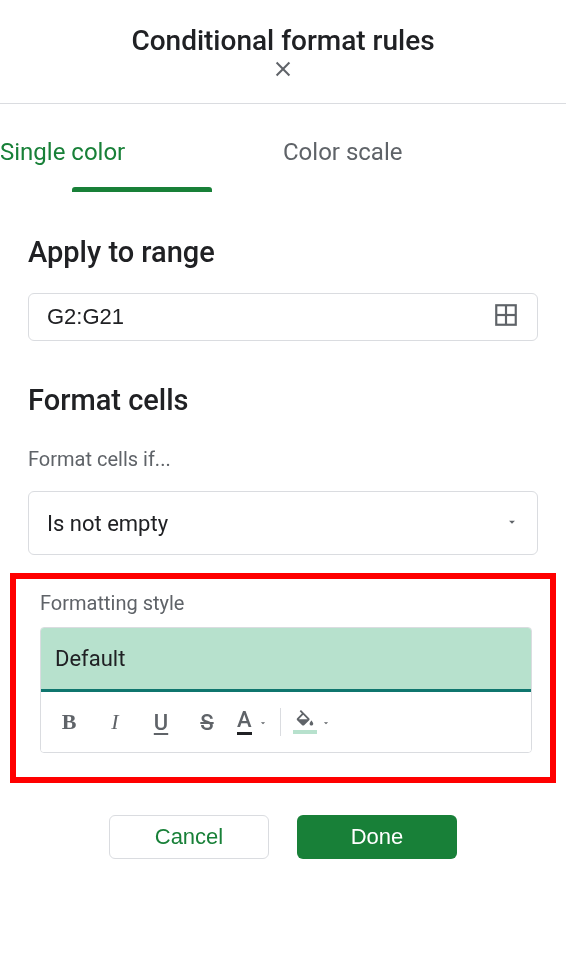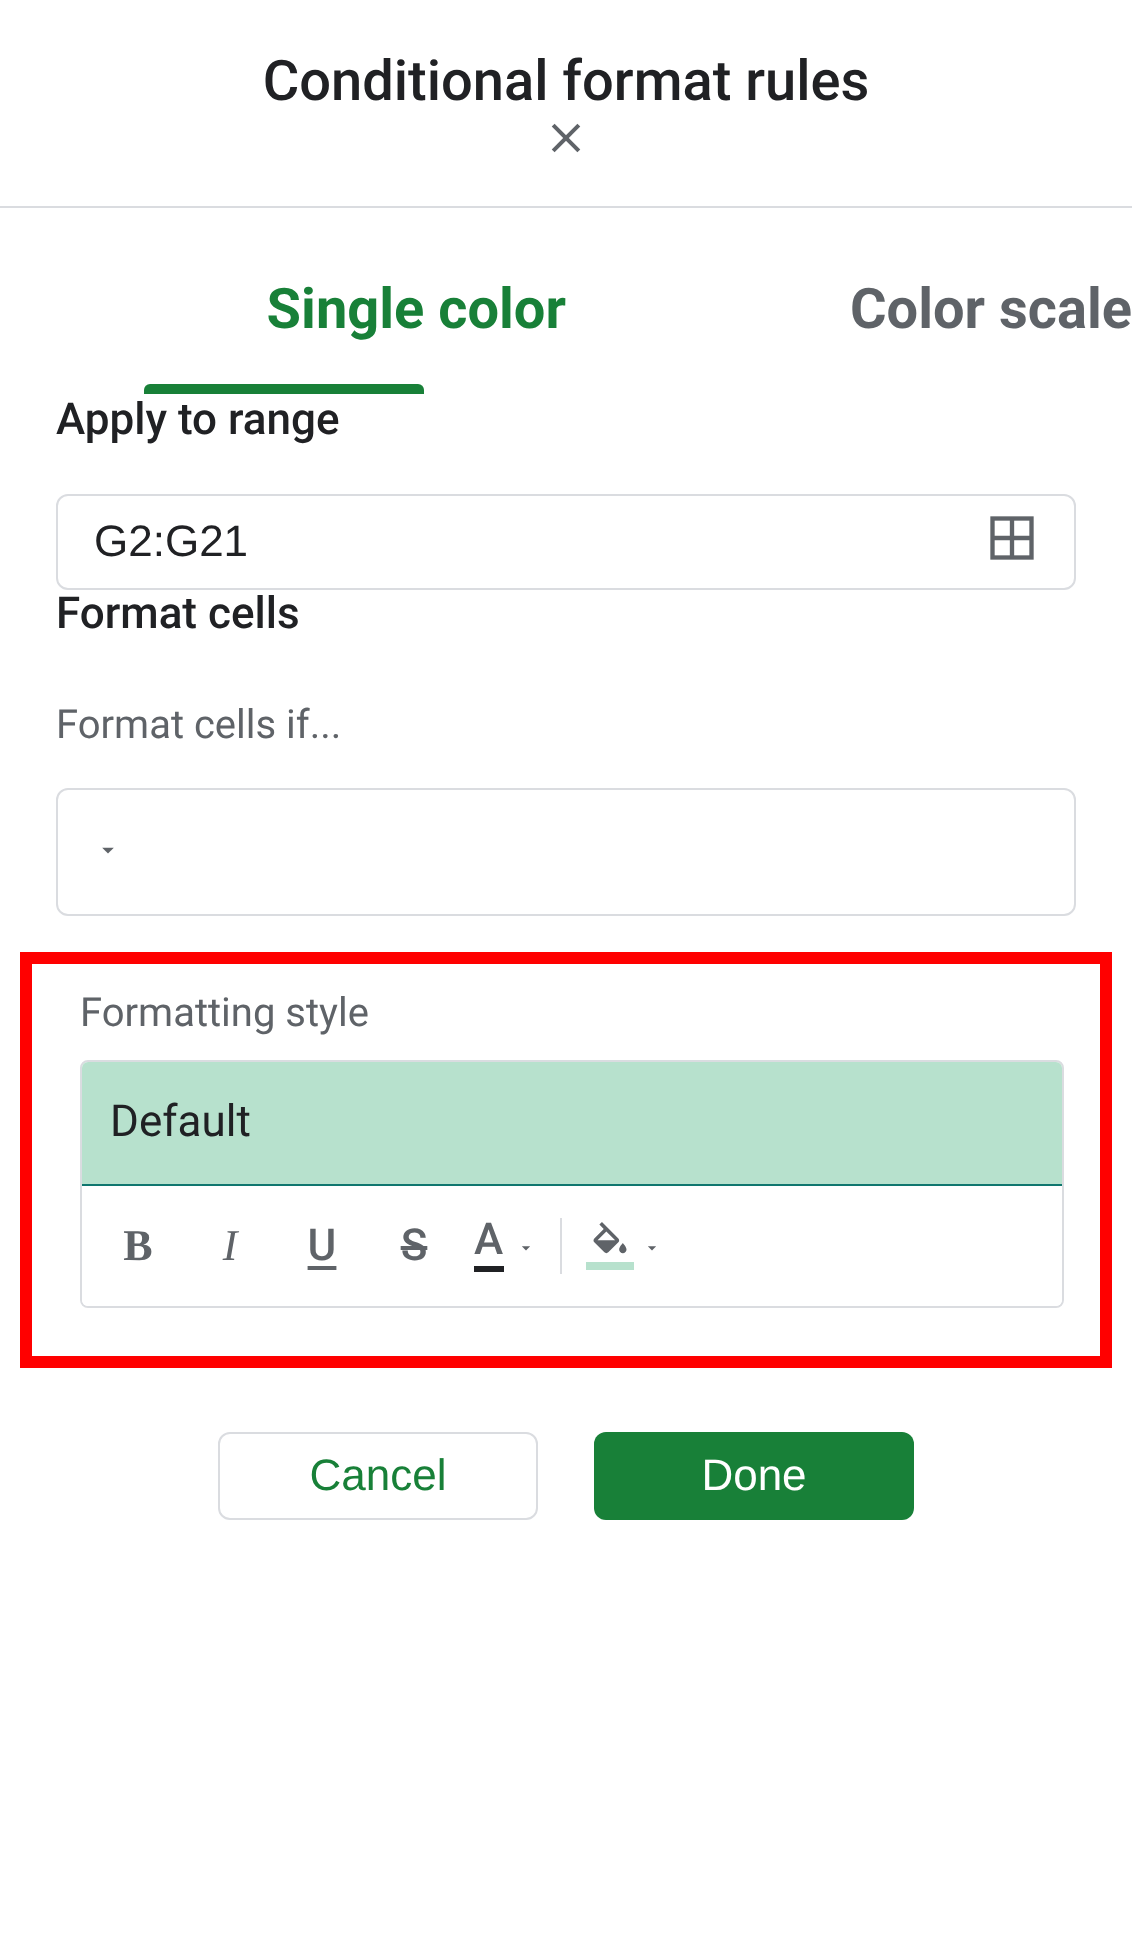--- a/index.html
+++ b/index.html
@@ -39,24 +39,24 @@
       height: 1px;
       background: #dadce0;
     }
     .tabs {
       display: flex;
       padding: 0;
       border-bottom: 1px solid transparent;
     }
     .tab {
       flex: 1;
-      text-align: right;
+      text-align: left;
       padding: 34px 0 26px 0;
-      font-size: 28px;
-      font-weight: 700;
+      font-size: 24px;
+      font-weight: 400;
       color: #5f6368;
       cursor: pointer;
       position: relative;
     }
     .tab.active {
       color: #188038;
     }
     .tab.active::after {
       content: '';
       position: absolute;
@@ -65,23 +65,24 @@
       transform: translateX(-50%);
       width: 140px;
       height: 5px;
       background: #188038;
       border-radius: 3px 3px 0 0;
     }
     .section {
       padding: 0 28px;
     }
     .section-title {
-      font-size: 22px;
+      font-size: 29px;
       font-weight: 500;
       color: #202124;
+      margin-top: 42px;
       margin-bottom: 24px;
     }
     .range-input-wrap {
       display: flex;
       align-items: center;
       border: 1px solid #dadce0;
       border-radius: 6px;
       padding: 0 18px;
       height: 48px;
     }
@@ -133,21 +134,21 @@
     .style-preview-box {
       border: 1px solid #dadce0;
       border-radius: 4px;
       overflow: hidden;
     }
     .style-preview {
       background: #b7e1cd;
       padding: 18px 14px;
       font-size: 22px;
       color: #202124;
-      border-bottom: 1px solid #0f766e;
+      border-bottom: 3px solid #0f766e;
     }
     .toolbar {
       display: flex;
       align-items: center;
       padding: 10px 6px;
       gap: 2px;
       background: #fff;
     }
     .toolbar-btn {
       width: 44px;
@@ -268,20 +269,21 @@
         <rect x="3" y="3" width="18" height="18"></rect>
         <line x1="3" y1="12" x2="21" y2="12"></line>
         <line x1="12" y1="3" x2="12" y2="21"></line>
       </svg>
     </div>
   </div>
 
   <div class="section-title">Format cells</div>
   <div class="subsection-label">Format cells if...</div>
   <div class="select-box">
+    <span class="select-text">Is not empty</span>
     <span class="dropdown-arrow">
       <svg width="14" height="14" viewBox="0 0 24 24" fill="currentColor">
         <path d="M7 10l5 5 5-5z"></path>
       </svg>
     </span>
   </div>
 </div>
 
 <div class="highlight-box">
   <div class="formatting-style-label">Formatting style</div>

